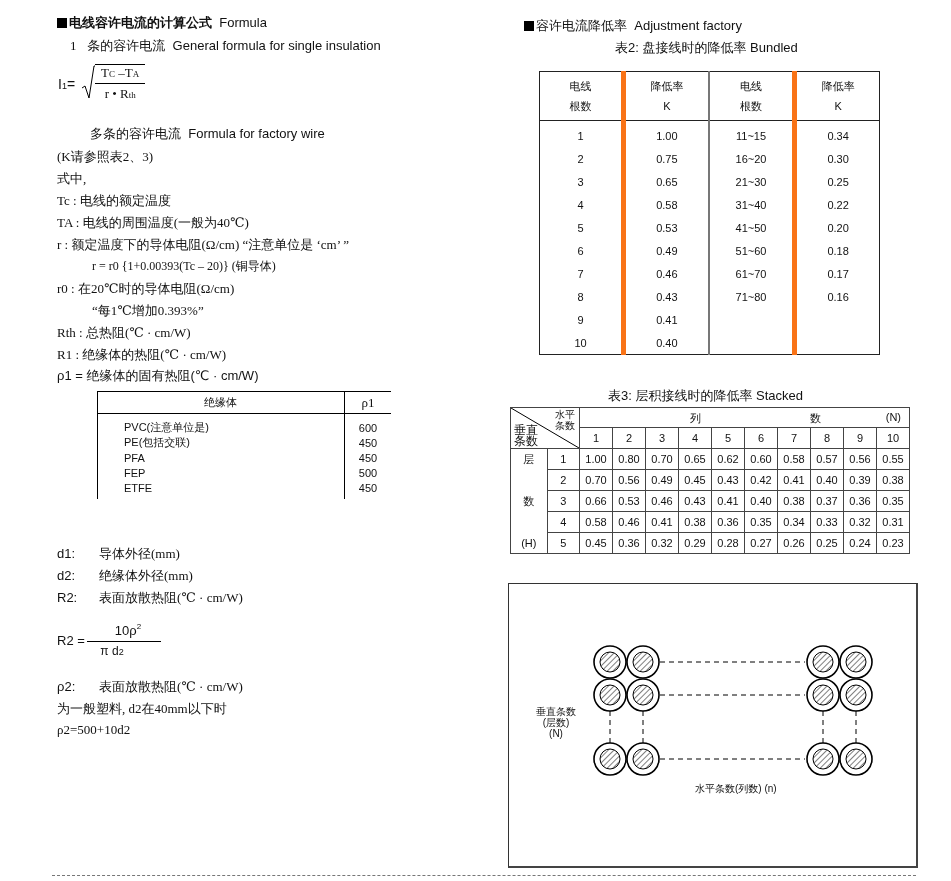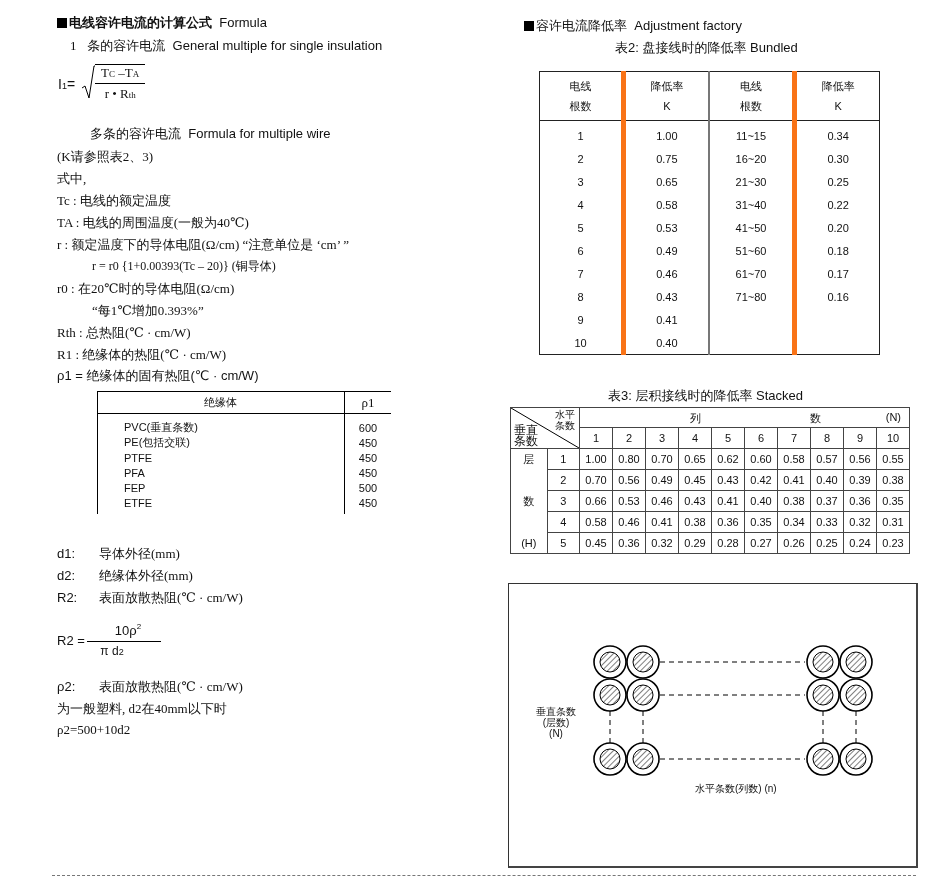--- a/index.html
+++ b/index.html
@@ -52,40 +52,40 @@
   .dashline { position:absolute; left:52px; top:875px; width:864px; border-top:1px dashed #777; }
 </style>
 </head>
 <body>
 
 <div class="abs bold sans" style="left:57px;top:14px;font-size:13px;">
   <span class="sq"></span><span>电线容许电流的计算公式</span>&nbsp;&nbsp;<span style="font-weight:normal">Formula</span>
 </div>
 
 <div class="abs" style="left:70px;top:37px;font-size:13px;">
-  <span class="serif">1</span>&nbsp;&nbsp;&nbsp;<span class="serif">条的容许电流</span>&nbsp;&nbsp;<span>General multiple for single insulation</span>
+  <span class="serif">1</span>&nbsp;&nbsp;&nbsp;<span class="serif">条的容许电流</span>&nbsp;&nbsp;<span>General formula for single insulation</span>
 </div>
 
 <div class="abs" style="left:58px;top:64px;">
   <div class="sqrt-wrap">
     <span class="sans" style="font-size:14px;"><span>I</span><span class="sub">1</span><span>=</span></span>
     <span style="margin-left:6px;font-size:16px;">
       <svg width="14" height="36" viewBox="0 0 14 36">
           <polyline points="1,24 4,22 8,34 13,2 14,2" fill="none" stroke="#000" stroke-width="1"></polyline>
         </svg>
     </span>
     <span class="frac serif" style="border-top:1px solid #000;margin-top:-2px;">
       <span class="num" style="border-bottom:1px solid #000;"><span>T</span><span class="sub">C</span><span> –T</span><span class="sub">A</span></span>
       <span class="den"><span>r • R</span><span class="sub">th</span></span>
     </span>
   </div>
 </div>
 
 <div class="abs" style="left:90px;top:125px;font-size:13px;">
-  <span class="serif">多条的容许电流</span>&nbsp;&nbsp;<span>Formula for multiple wire</span>
+  <span class="serif">多条的容许电流</span>&nbsp;&nbsp;<span>Formula for factory wire</span>
 </div>
 
 <div class="abs serif" style="left:57px;top:148px;font-size:13px;">(K请参照表2、3)</div>
 <div class="abs serif" style="left:57px;top:170px;font-size:13px;">式中,</div>
 <div class="abs serif" style="left:57px;top:192px;font-size:13px;">Tc : 电线的额定温度</div>
 <div class="abs serif" style="left:57px;top:214px;font-size:13px;">TA : 电线的周围温度(一般为40℃)</div>
 <div class="abs serif" style="left:57px;top:236px;font-size:13px;">r : 额定温度下的导体电阻(Ω/cm)  “注意单位是 ‘cm’ ”</div>
 <div class="abs serif" style="left:92px;top:258px;font-size:12px;">r = r0 {1+0.00393(Tc – 20)} (铜导体)</div>
 <div class="abs serif" style="left:57px;top:280px;font-size:13px;">r0 : 在20℃时的导体电阻(Ω/cm)</div>
 <div class="abs serif" style="left:92px;top:302px;font-size:13px;">“每1℃增加0.393%”</div>
@@ -95,29 +95,25 @@
 
 <table class="rho-table">
   <thead>
     <tr>
       <th class="c1 serif">绝缘体</th>
       <th class="c2 serif" style="font-size:13px;">ρ1</th>
     </tr>
   </thead>
   <tbody>
     <tr class="first">
-        <td class="c1">PVC(垂直条数)</td>
+        <td class="c1">PVC(注意单位是)</td>
         <td class="c2">600</td>
       </tr>
     <tr>
         <td class="c1">PE(包括交联)</td>
-        <td class="c2">450</td>
-      </tr>
-    <tr>
-        <td class="c1">PTFE</td>
         <td class="c2">450</td>
       </tr>
     <tr>
         <td class="c1">PFA</td>
         <td class="c2">450</td>
       </tr>
     <tr>
         <td class="c1">FEP</td>
         <td class="c2">500</td>
       </tr>

